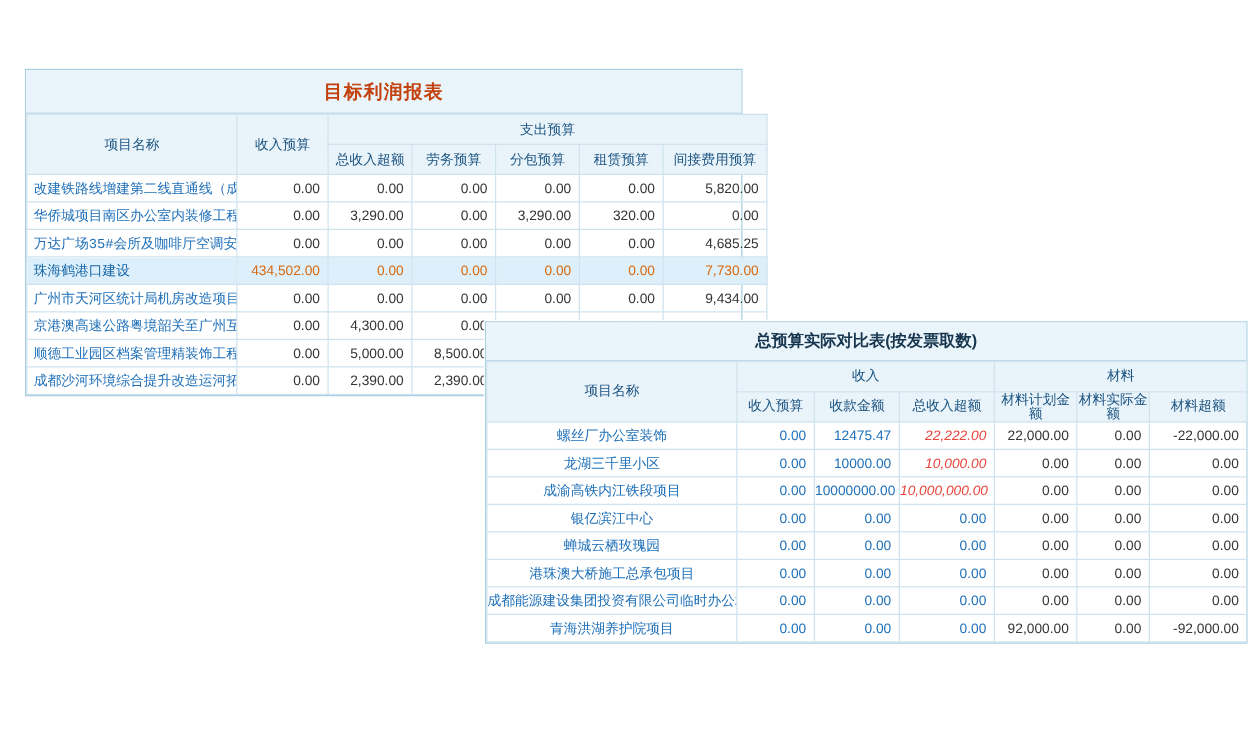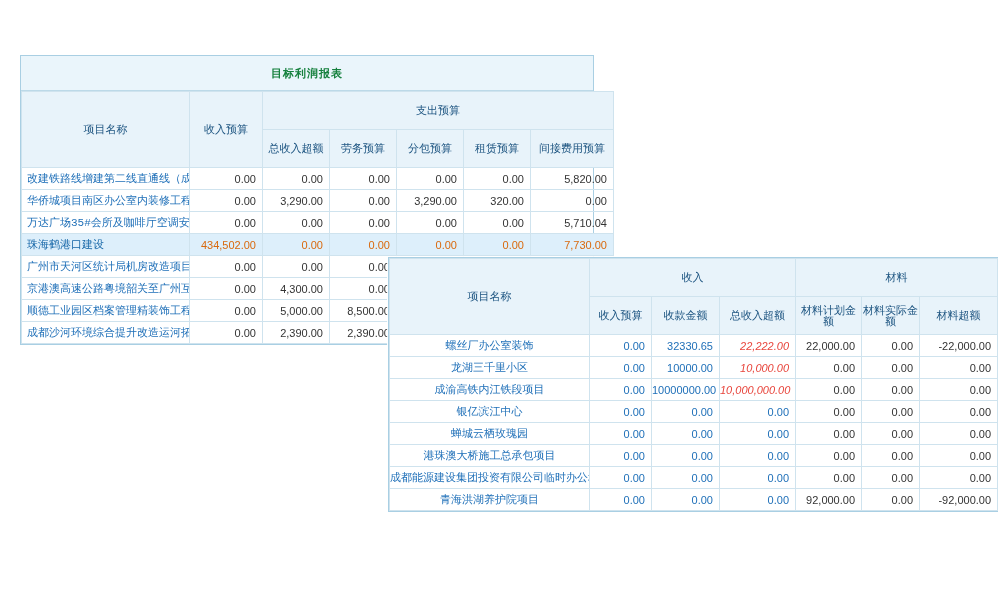--- a/index.html
+++ b/index.html
@@ -29,44 +29,44 @@
   }
   .panel1 .title-bar {
     height: 34px;
     background: #eaf5fb;
     border-bottom: 1px solid #bcd9e8;
     display: flex;
     align-items: center;
     justify-content: center;
   }
   .panel1 .title-bar .title-text {
-    font-size: 11px;
+    font-size: 15px;
     font-weight: bold;
-    color: #15803d;
+    color: #c2410c;
     letter-spacing: 1px;
   }
 
   table.grid {
     border-collapse: collapse;
     width: 100%;
     table-layout: fixed;
   }
   table.grid th, table.grid td {
     border: 1px solid #cfe3ee;
     font-size: 11px;
     padding: 0;
     height: 22px;
     box-sizing: border-box;
   }
   table.grid thead th {
     background: #e8f3fa;
     color: #1c5480;
     font-weight: normal;
     text-align: center;
-    height: 38px;
+    height: 24px;
   }
   .p1 td.name {
     color: #1e6fb8;
     padding-left: 5px;
     white-space: nowrap;
     overflow: hidden;
     text-overflow: clip;
     font-family: Liberation Mono, monospace;
   }
   .p1 td.num {
@@ -193,21 +193,21 @@
             <td class="num">320.00</td>
             <td class="num">0.00</td>
           </tr>
           <tr>
             <td class="name">万达广场35#会所及咖啡厅空调安</td>
             <td class="num">0.00</td>
             <td class="num">0.00</td>
             <td class="num">0.00</td>
             <td class="num">0.00</td>
             <td class="num">0.00</td>
-            <td class="num">5,710.04</td>
+            <td class="num">4,685.25</td>
           </tr>
           <tr class="highlight">
             <td class="name">珠海鹤港口建设</td>
             <td class="num">434,502.00</td>
             <td class="num">0.00</td>
             <td class="num">0.00</td>
             <td class="num">0.00</td>
             <td class="num">0.00</td>
             <td class="num">7,730.00</td>
           </tr>
@@ -245,20 +245,23 @@
             <td class="num">2,390.00</td>
             <td class="num">0.00</td>
             <td class="num">0.00</td>
             <td class="num">0.00</td>
           </tr>
         </tbody>
     </table>
   </div>
 
   <div class="panel2">
+    <div class="title-bar">
+      <span class="title-text">总预算实际对比表(按发票取数)</span>
+    </div>
     <table class="grid p2">
       <colgroup>
         <col class="d0">
           <col class="d1">
           <col class="d2">
           <col class="d3">
           <col class="d4">
           <col class="d5">
           <col class="d6">
       </colgroup>
@@ -274,21 +277,21 @@
           <th class="stack-head">总收入超额</th>
           <th class="stack-head">材料计划金额</th>
           <th class="stack-head">材料实际金额</th>
           <th class="stack-head">材料超额</th>
         </tr>
       </thead>
       <tbody id="p2-body">
           <tr>
             <td class="name">螺丝厂办公室装饰</td>
             <td class="num">0.00</td>
-            <td class="num">32330.65</td>
+            <td class="num">12475.47</td>
             <td class="num red">22,222.00</td>
             <td class="num dark">22,000.00</td>
             <td class="num dark">0.00</td>
             <td class="num dark">-22,000.00</td>
           </tr>
           <tr>
             <td class="name">龙湖三千里小区</td>
             <td class="num">0.00</td>
             <td class="num">10000.00</td>
             <td class="num red">10,000.00</td>

